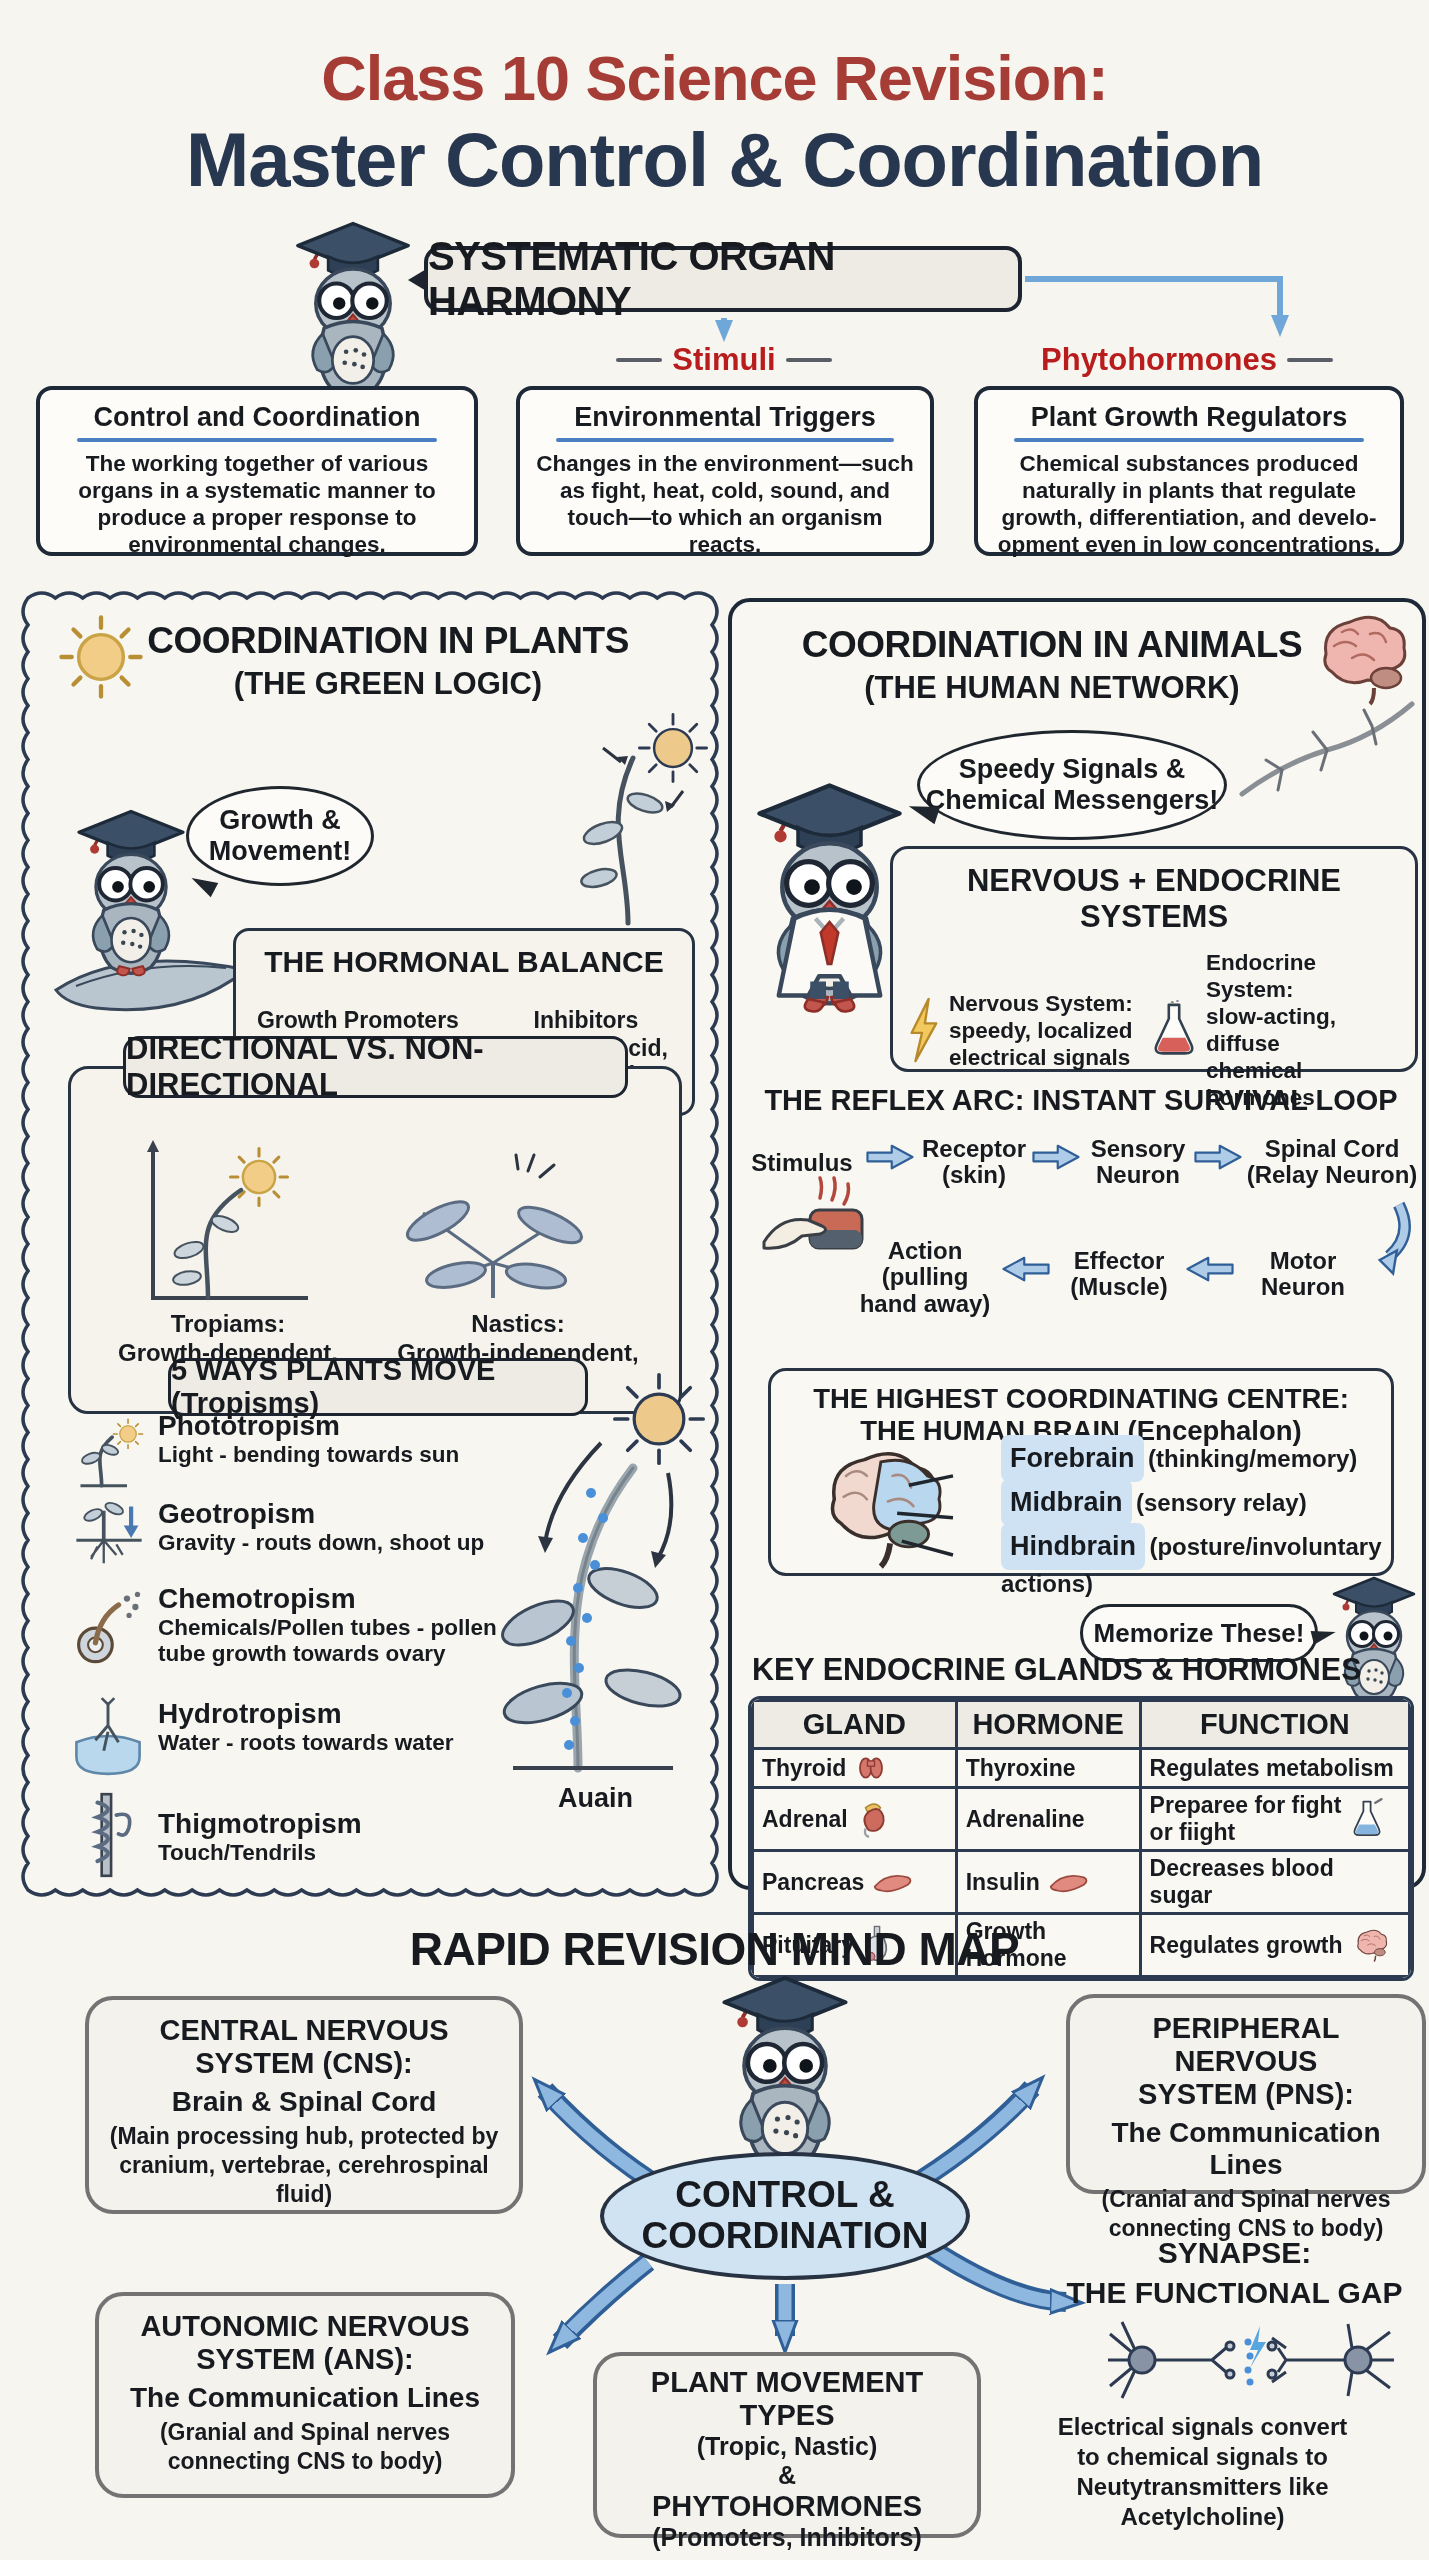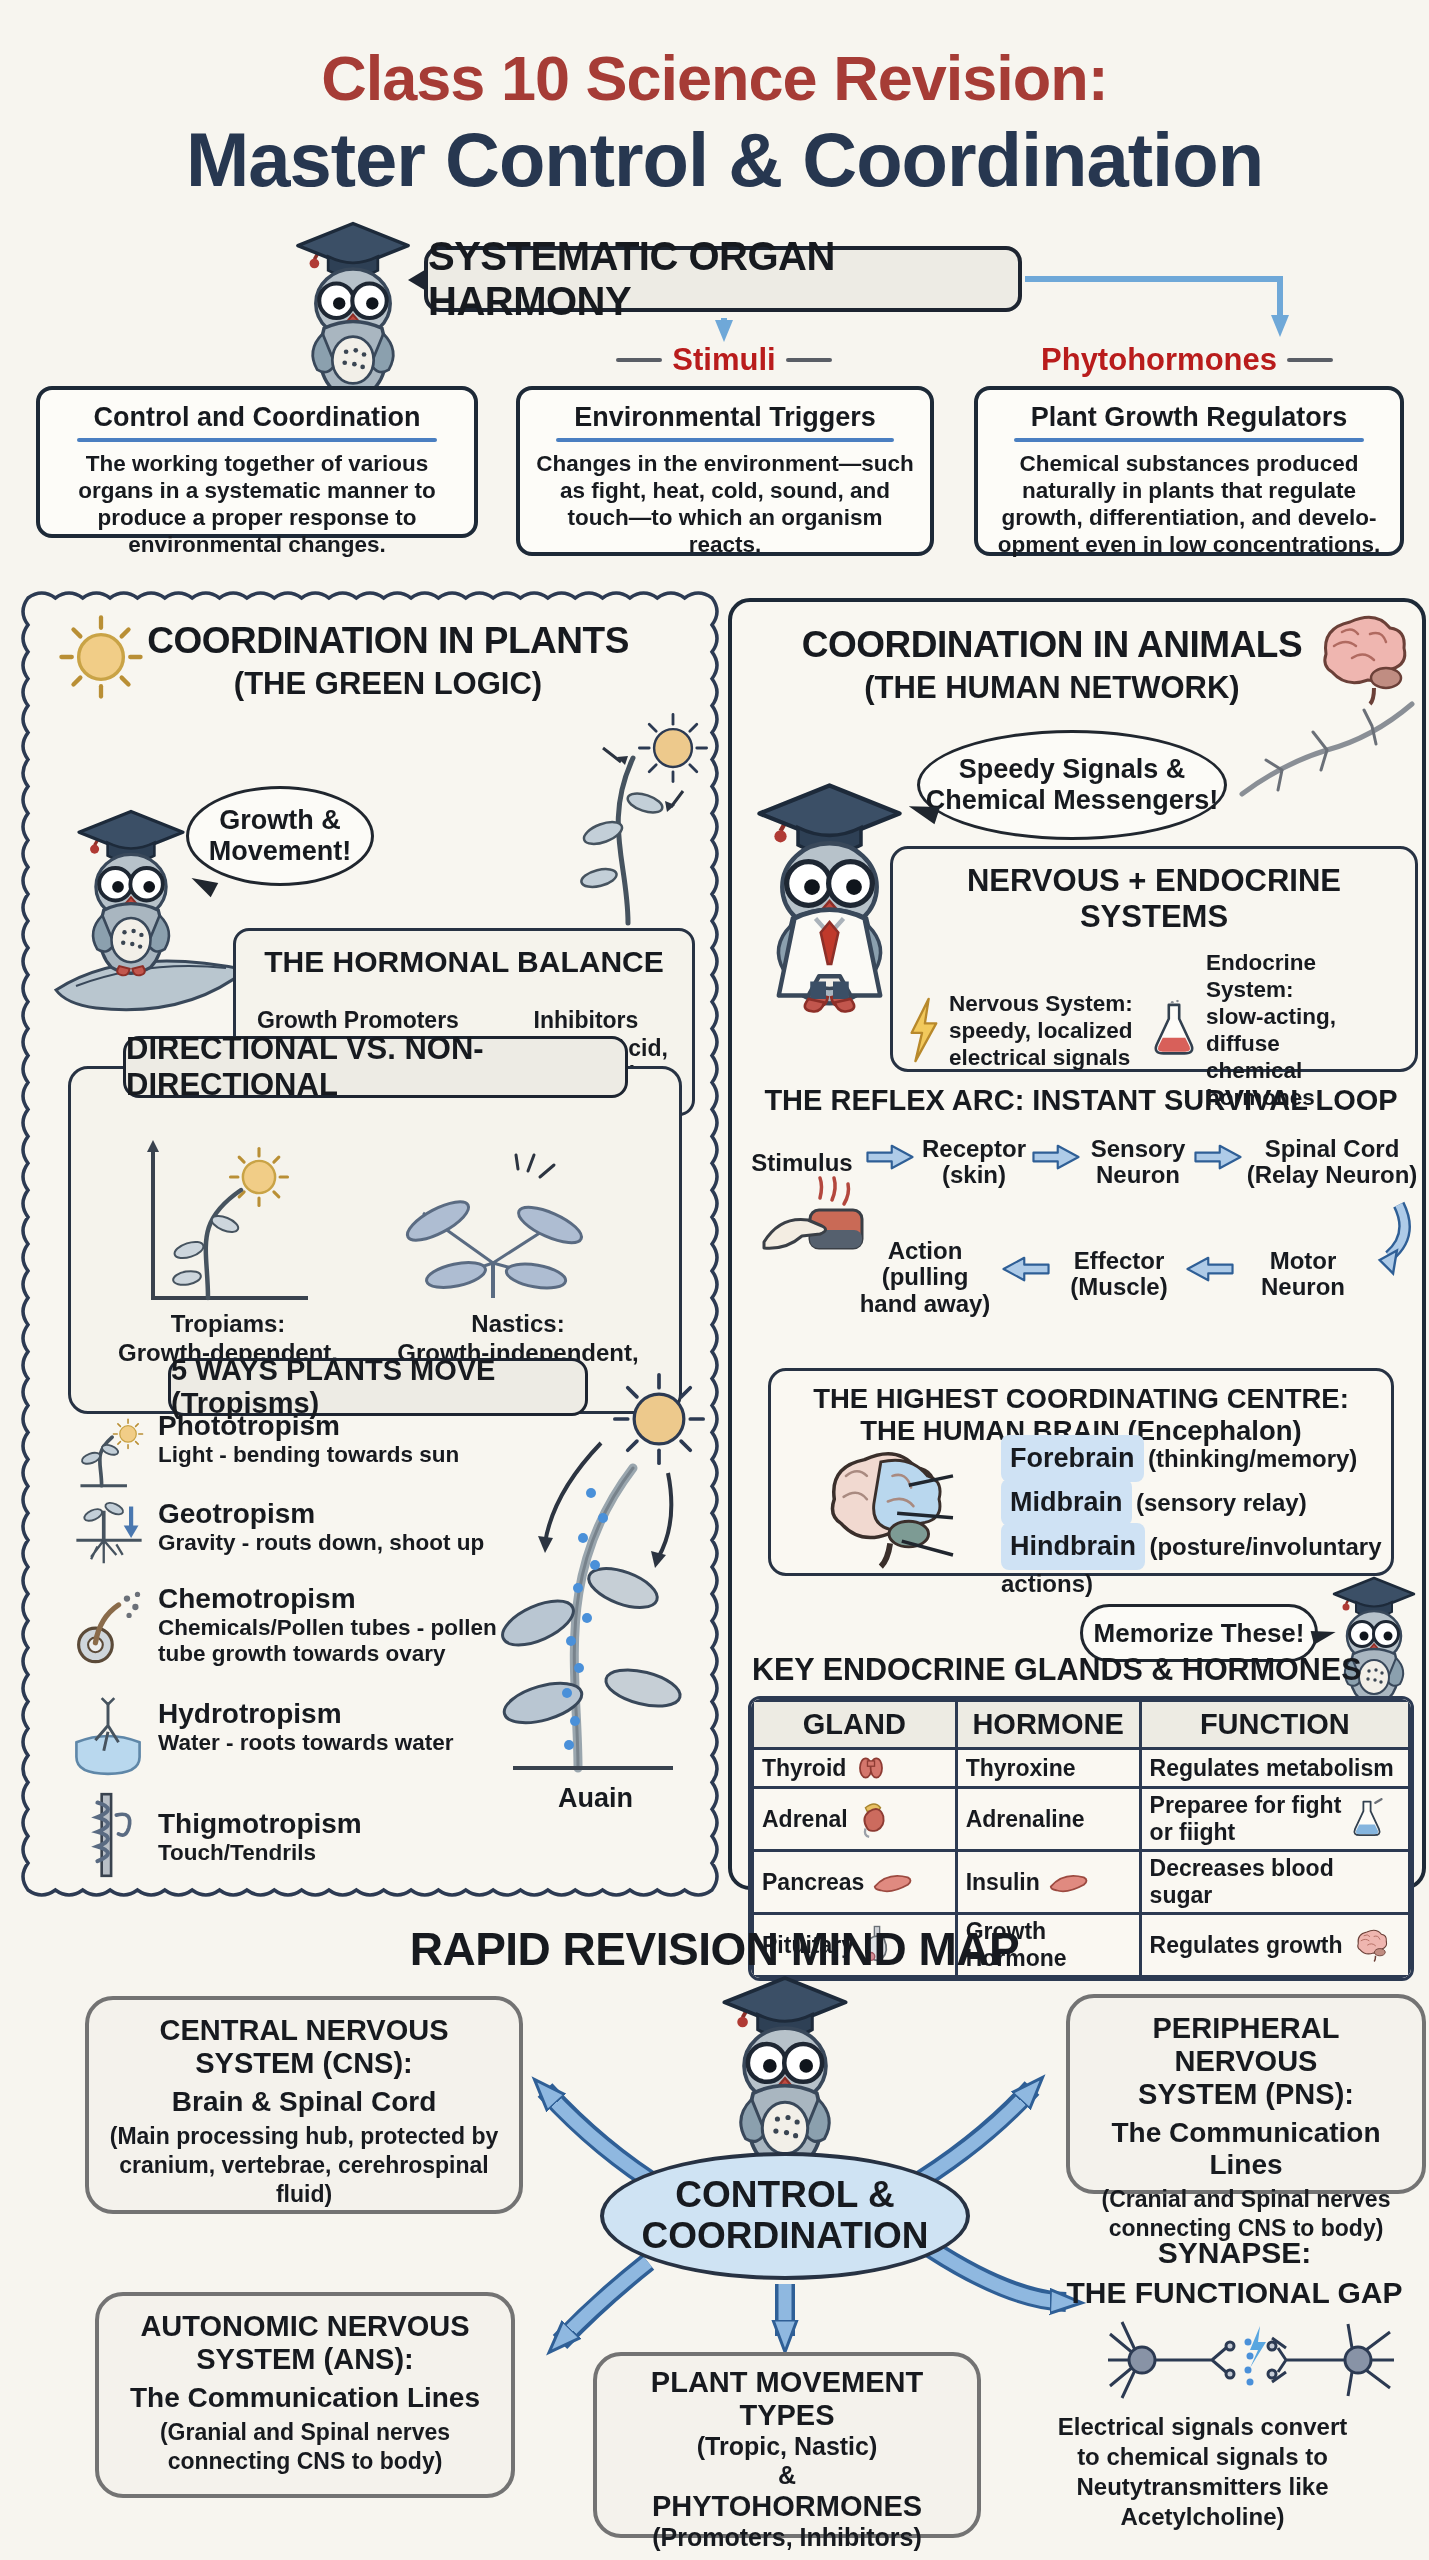--- a/index.html
+++ b/index.html
@@ -178,21 +178,21 @@
   <div class="abs tag" style="left:524px;top:342px;width:400px">
     <span class="dash"></span>
     <span>Stimuli</span>
     <span class="dash"></span>
   </div>
   <div class="abs tag" style="left:987px;top:342px;width:400px">
     <span>Phytohormones</span>
     <span class="dash"></span>
   </div>
 
-  <div class="abs card" style="left:36px;top:386px;width:442px;height:152px">
+  <div class="abs card" style="left:36px;top:386px;width:442px;height:170px">
     <h3>Control and Coordination</h3>
     <div class="blue-bar"></div>
     <div class="body pre">The working together of various
 organs in a systematic manner to
 produce a proper response to
 environmental changes.</div>
   </div>
   <div class="abs card" style="left:516px;top:386px;width:418px;height:170px">
     <h3>Environmental Triggers</h3>
     <div class="blue-bar"></div>

